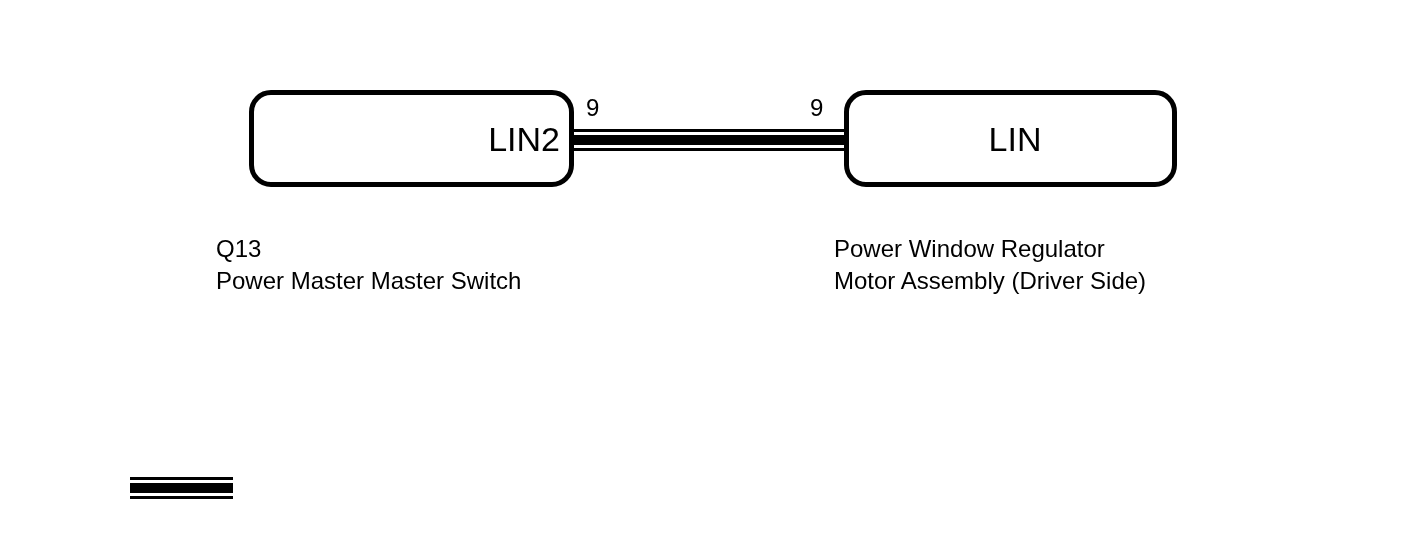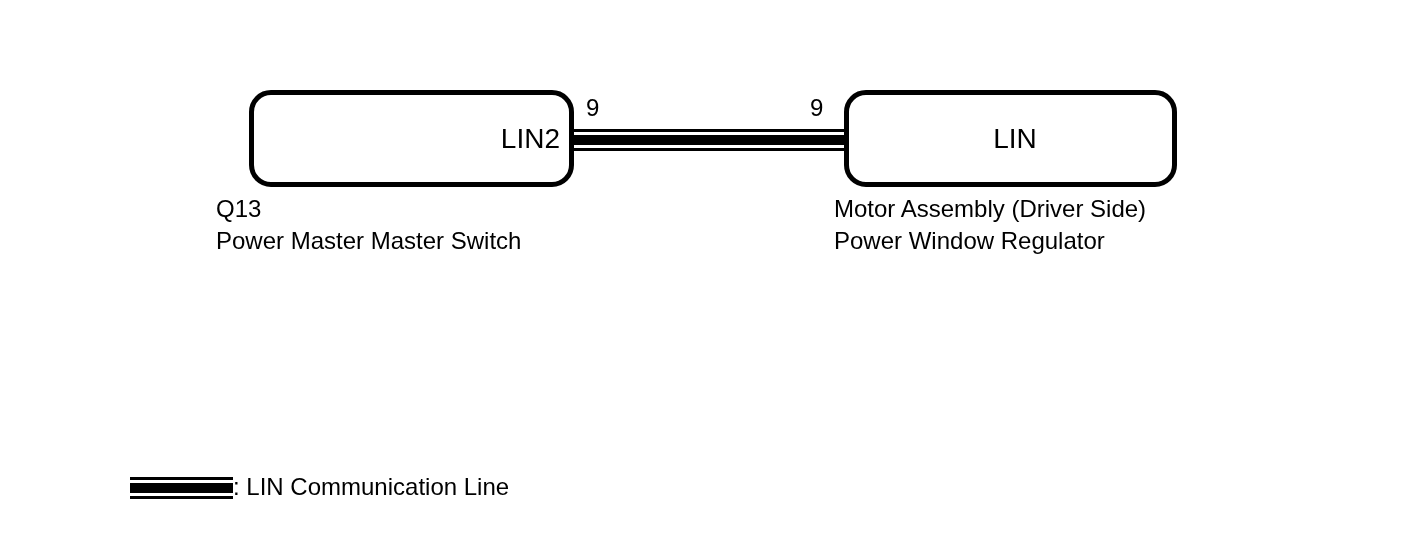--- a/index.html
+++ b/index.html
@@ -21,21 +21,21 @@
   .comp-box {
     position: absolute;
     top: 90px;
     height: 97px;
     border: 5px solid #000000;
     border-radius: 22px;
     box-sizing: border-box;
     background: #ffffff;
     display: flex;
     align-items: center;
-    font-size: 28px;
+    font-size: 34px;
     line-height: 28px;
   }
   .comp-box.left {
     left: 249px;
     width: 325px;
     justify-content: flex-end;
     padding-right: 9px;
   }
   .comp-box.right {
     left: 844px;
@@ -69,20 +69,21 @@
   }
   .pin-number.left  { left: 586px; }
   .pin-number.right { left: 810px; }
 
   
   .caption {
     position: absolute;
     font-size: 24px;
     line-height: 32px;
     white-space: nowrap;
+    margin-top: 40px;
   }
   .caption.q13 { left: 216px; top: 193px; }
   .caption.m11 { left: 834px; top: 193px; }
 
   
   .legend-swatch {
     left: 130px;
     top: 477px;
     width: 103px;
   }
@@ -119,26 +120,25 @@
   <div class="comp-box right">
     <span>LIN</span>
   </div>
 
   <div class="caption q13">
     <div>Q13</div>
     <div>Power Master Master Switch</div>
   </div>
 
   <div class="caption m11">
+    <div>Power Window Regulator</div>
     <div>Motor Assembly (Driver Side)</div>
-    <div>Power Window Regulator</div>
   </div>
 
   <div class="lin-line legend-swatch">
     <div class="bar-thin"></div>
     <div class="bar-gap"></div>
     <div class="bar-thick"></div>
     <div class="bar-gap"></div>
     <div class="bar-thin"></div>
   </div>
-  <span class="legend-label">: LIN Communication Line</span>
 
 </div>
 
 </body></html>

